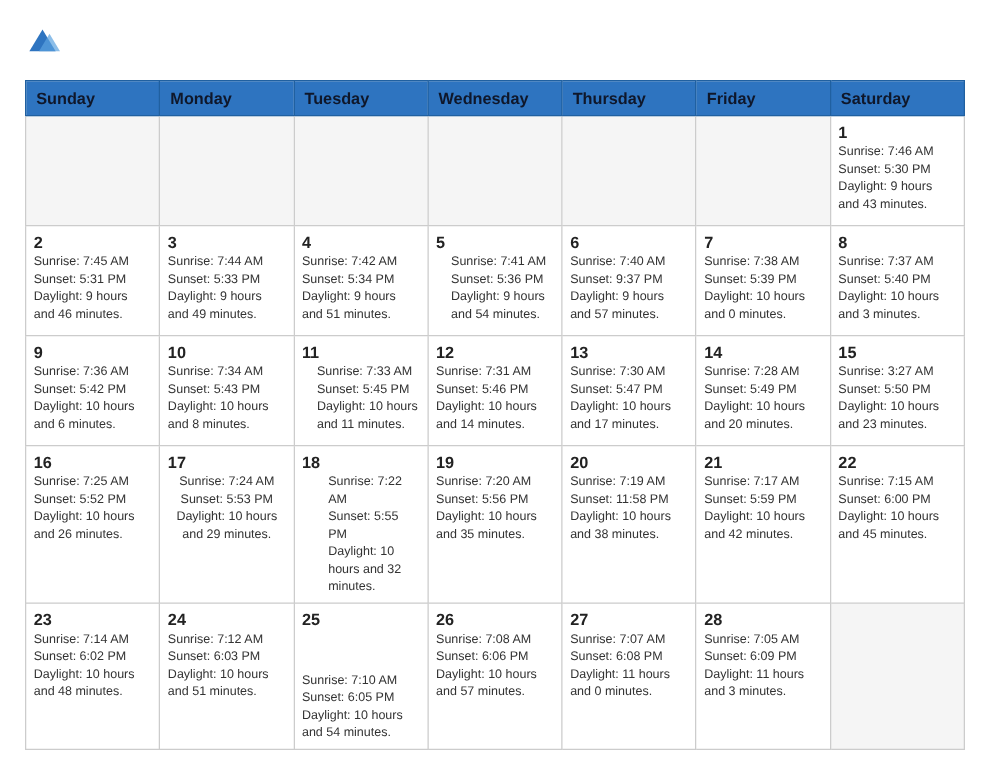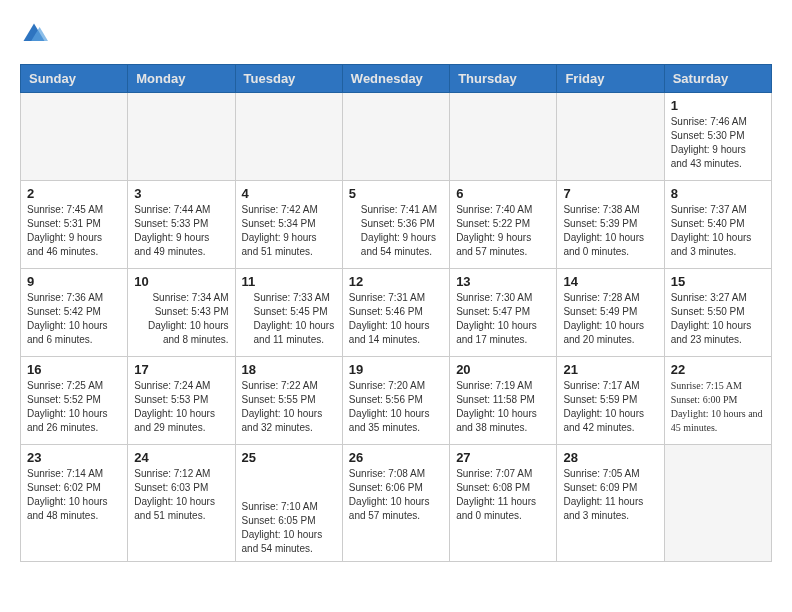--- a/index.html
+++ b/index.html
@@ -44,21 +44,21 @@
       font-size: 16px;
       color: #444;
     }
     .calendar {
       width: 100%;
       border-collapse: collapse;
       border: 1px solid #ccc;
     }
     .calendar th {
       background-color: #2e74c0;
-      color: #e5e5e5;
+      color: #0f172a;
       padding: 6px 8px;
       text-align: left;
       font-size: 13px;
       font-weight: bold;
       border: 1px solid #2060a0;
     }
     .calendar td {
       vertical-align: top;
       padding: 5px 6px;
       border: 1px solid #ccc;
@@ -157,21 +157,21 @@
         </td>
         <td>
           <span class="day-num">5</span>
           <div class="day-info" style="white-space: pre-line; margin-left: 12px;">Sunrise: 7:41 AM
 Sunset: 5:36 PM
 Daylight: 9 hours and 54 minutes.</div>
         </td>
         <td>
           <span class="day-num">6</span>
           <div class="day-info" style="white-space: pre-line;">Sunrise: 7:40 AM
-Sunset: 5:22 PM
+Sunset: 9:37 PM
 Daylight: 9 hours and 57 minutes.</div>
         </td>
         <td>
           <span class="day-num">7</span>
           <div class="day-info" style="white-space: pre-line;">Sunrise: 7:38 AM
 Sunset: 5:39 PM
 Daylight: 10 hours and 0 minutes.</div>
         </td>
         <td>
           <span class="day-num">8</span>
@@ -182,21 +182,21 @@
       </tr>
       <tr class="week-row">
         <td>
           <span class="day-num">9</span>
           <div class="day-info" style="white-space: pre-line;">Sunrise: 7:36 AM
 Sunset: 5:42 PM
 Daylight: 10 hours and 6 minutes.</div>
         </td>
         <td>
           <span class="day-num">10</span>
-          <div class="day-info" style="white-space: pre-line; text-align: right;">Sunrise: 7:34 AM
+          <div class="day-info" style="white-space: pre-line;">Sunrise: 7:34 AM
 Sunset: 5:43 PM
 Daylight: 10 hours and 8 minutes.</div>
         </td>
         <td>
           <span class="day-num">11</span>
           <div class="day-info" style="white-space: pre-line; margin-left: 12px;">Sunrise: 7:33 AM
 Sunset: 5:45 PM
 Daylight: 10 hours and 11 minutes.</div>
         </td>
         <td>
@@ -226,27 +226,27 @@
       </tr>
       <tr class="week-row">
         <td>
           <span class="day-num">16</span>
           <div class="day-info" style="white-space: pre-line;">Sunrise: 7:25 AM
 Sunset: 5:52 PM
 Daylight: 10 hours and 26 minutes.</div>
         </td>
         <td>
           <span class="day-num">17</span>
-          <div class="day-info" style="white-space: pre-line;">Sunrise: 7:24 AM
+          <div class="day-info" style="white-space: pre-line; text-align: center;">Sunrise: 7:24 AM
 Sunset: 5:53 PM
 Daylight: 10 hours and 29 minutes.</div>
         </td>
         <td>
           <span class="day-num">18</span>
-          <div class="day-info" style="white-space: pre-line;">Sunrise: 7:22 AM
+          <div class="day-info" style="white-space: pre-line; margin-left: 21px;">Sunrise: 7:22 AM
 Sunset: 5:55 PM
 Daylight: 10 hours and 32 minutes.</div>
         </td>
         <td>
           <span class="day-num">19</span>
           <div class="day-info" style="white-space: pre-line;">Sunrise: 7:20 AM
 Sunset: 5:56 PM
 Daylight: 10 hours and 35 minutes.</div>
         </td>
         <td>
@@ -256,21 +256,21 @@
 Daylight: 10 hours and 38 minutes.</div>
         </td>
         <td>
           <span class="day-num">21</span>
           <div class="day-info" style="white-space: pre-line;">Sunrise: 7:17 AM
 Sunset: 5:59 PM
 Daylight: 10 hours and 42 minutes.</div>
         </td>
         <td>
           <span class="day-num">22</span>
-          <div class="day-info" style="white-space: pre-line; font-family: Liberation Serif, serif;">Sunrise: 7:15 AM
+          <div class="day-info" style="white-space: pre-line;">Sunrise: 7:15 AM
 Sunset: 6:00 PM
 Daylight: 10 hours and 45 minutes.</div>
         </td>
       </tr>
       <tr class="week-row">
         <td>
           <span class="day-num">23</span>
           <div class="day-info" style="white-space: pre-line;">Sunrise: 7:14 AM
 Sunset: 6:02 PM
 Daylight: 10 hours and 48 minutes.</div>

